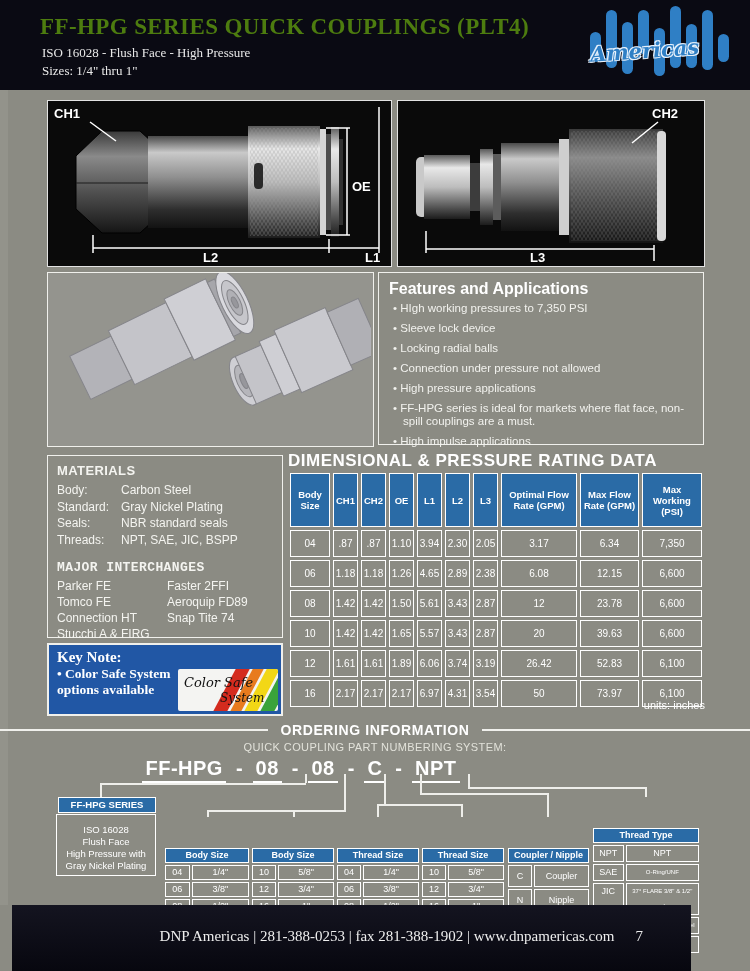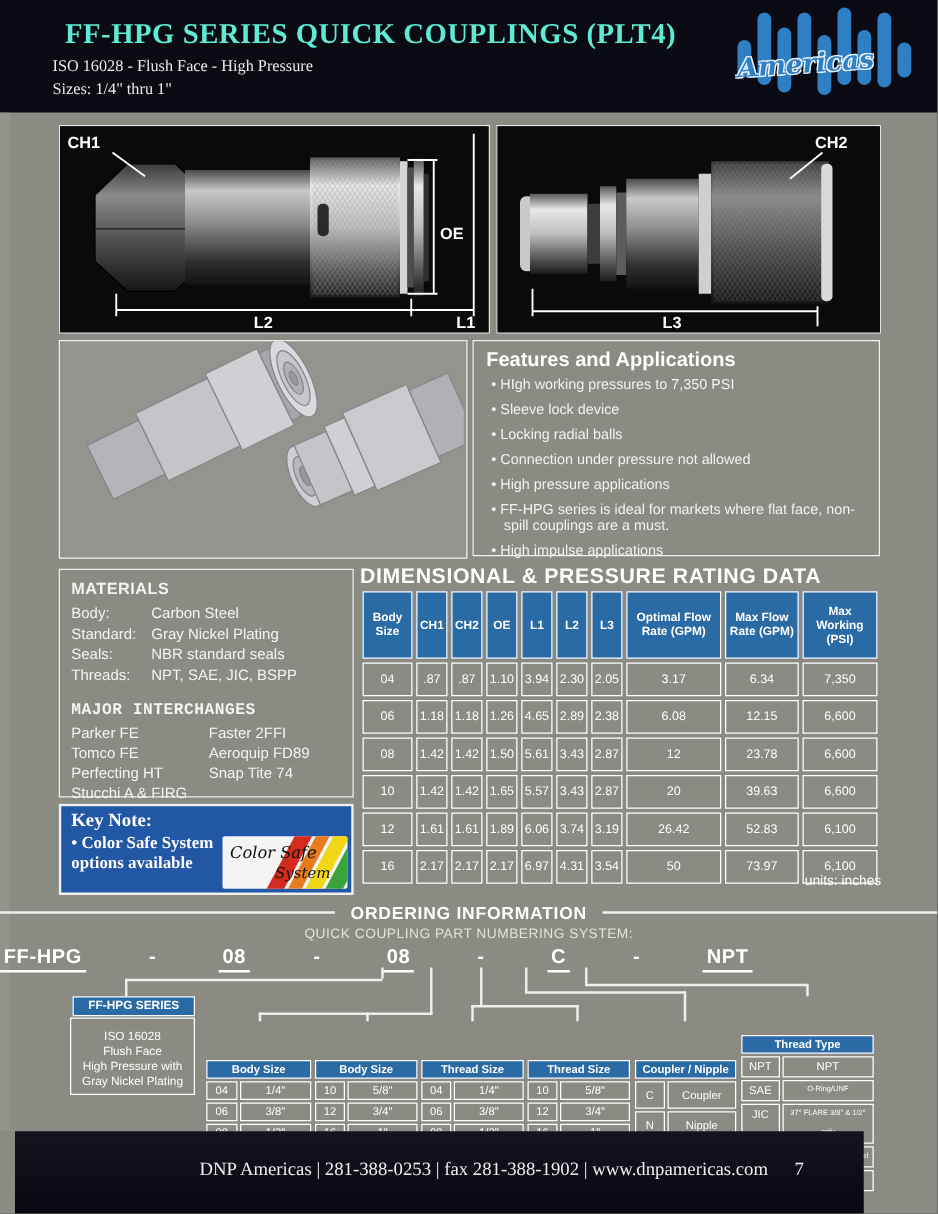--- a/index.html
+++ b/index.html
@@ -1,20 +1,20 @@
 <!DOCTYPE html>
 <html><head>
 <meta charset="utf-8">
 <style>
   html,body{margin:0;padding:0;background:#555;}
   #page{position:relative;width:750px;height:971px;background:#8b8b83;overflow:hidden;
         font-family:"Liberation Sans",sans-serif;}
   
   .hdr{position:absolute;left:0;top:0;width:750px;height:90px;background:#0a0a13;}
-  .hdr-title{position:absolute;left:52px;top:14px;color:#5eead4;font-family:"Liberation Serif",serif;
+  .hdr-title{position:absolute;left:40px;top:14px;color:#4d7c0f;font-family:"Liberation Serif",serif;
              font-weight:bold;font-size:23px;letter-spacing:.4px;}
   .hdr-sub1{position:absolute;left:42px;top:45px;color:#e9e9e9;font-family:"Liberation Serif",serif;font-size:13px;}
   .hdr-sub2{position:absolute;left:42px;top:63px;color:#e9e9e9;font-family:"Liberation Serif",serif;font-size:13px;}
   .logo{position:absolute;right:14px;top:4px;width:152px;height:82px;}
   .logo .bar{position:absolute;width:11px;border-radius:6px;background:#2f7fc5;}
   .logo-script{position:absolute;left:6px;top:34px;font-family:"DejaVu Serif",serif;font-style:italic;
      font-weight:bold;font-size:21px;color:#2f7fc5;transform:rotate(-4deg);
      text-shadow:-1px -1px 0 #e6f1fc,1px 1px 0 #e6f1fc,-1px 1px 0 #e6f1fc,1px -1px 0 #e6f1fc;}
   
   .photo{position:absolute;top:100px;height:165px;background:#0a0a0a;border:1px solid #e3e3e3;}
@@ -60,22 +60,22 @@
   .cslogo .st{position:absolute;top:-8px;height:60px;transform:skewX(-28deg);}
   .cs-txt1{position:absolute;left:6px;top:6px;font-family:"DejaVu Serif",serif;font-style:italic;
            font-size:13px;color:#111;z-index:2;}
   .cs-txt2{position:absolute;left:42px;top:22px;font-family:"DejaVu Serif",serif;font-style:italic;
            font-size:12px;color:#111;z-index:2;}
   
   .ord-rule{position:absolute;left:0;top:722px;width:750px;display:flex;align-items:center;}
   .ord-rule .ln{flex:1;height:2px;background:#f0f0ec;}
   .ord-title{color:#fff;font-weight:bold;font-size:14px;letter-spacing:.6px;padding:0 12px;}
   .ord-sub{position:absolute;left:0;top:741px;width:750px;text-align:center;color:#e2e2da;font-size:11px;letter-spacing:.4px;}
-  .pn{position:absolute;left:0;top:757px;width:602px;display:flex;justify-content:space-between;gap:10px;
-      color:#fff;font-weight:bold;font-size:16px;}
+  .pn{position:absolute;left:0;top:757px;width:602px;display:flex;justify-content:center;gap:10px;
+      color:#fff;font-weight:bold;font-size:20px;}
   .pn .seg{border-bottom:2px solid #fff;padding:0 3px 1px 3px;letter-spacing:.5px;}
   .cl{position:absolute;background:#eeeeea;}
   
   .series-h{position:absolute;left:58px;top:797px;width:96px;height:14px;background:#2a6ba6;border:1px solid #fff;
             color:#fff;font-weight:bold;font-size:9.5px;line-height:14px;text-align:center;}
   .series-b{position:absolute;left:56px;top:814px;width:100px;height:62px;border:1px solid #fff;
             color:#fff;font-size:9.5px;line-height:12px;text-align:center;padding-top:9px;box-sizing:border-box;}
   
   .ot{position:absolute;margin-top:31px;}
   .ot-h{border:1px solid #fff;background:#2a6ba6;color:#fff;font-weight:bold;font-size:9px;
@@ -248,21 +248,21 @@
           <span class="lb">Threads:</span>
           <span>NPT, SAE, JIC, BSPP</span>
         </div>
       </div>
     <div class="mat-h2">MAJOR INTERCHANGES</div>
     <div class="ichg">
         <span>Parker FE</span>
         <span>Faster 2FFI</span>
         <span>Tomco FE</span>
         <span>Aeroquip FD89</span>
-        <span>Perfecting HT</span>
+        <span>Connection HT</span>
         <span>Snap Tite 74</span>
         <span>Stucchi A &amp; FIRG</span>
       </div>
   </div>
 
   <div class="dim-title">DIMENSIONAL &amp; PRESSURE RATING DATA</div>
   <table class="dimtab">
     <thead>
         <tr>
           <th>Body Size</th>

